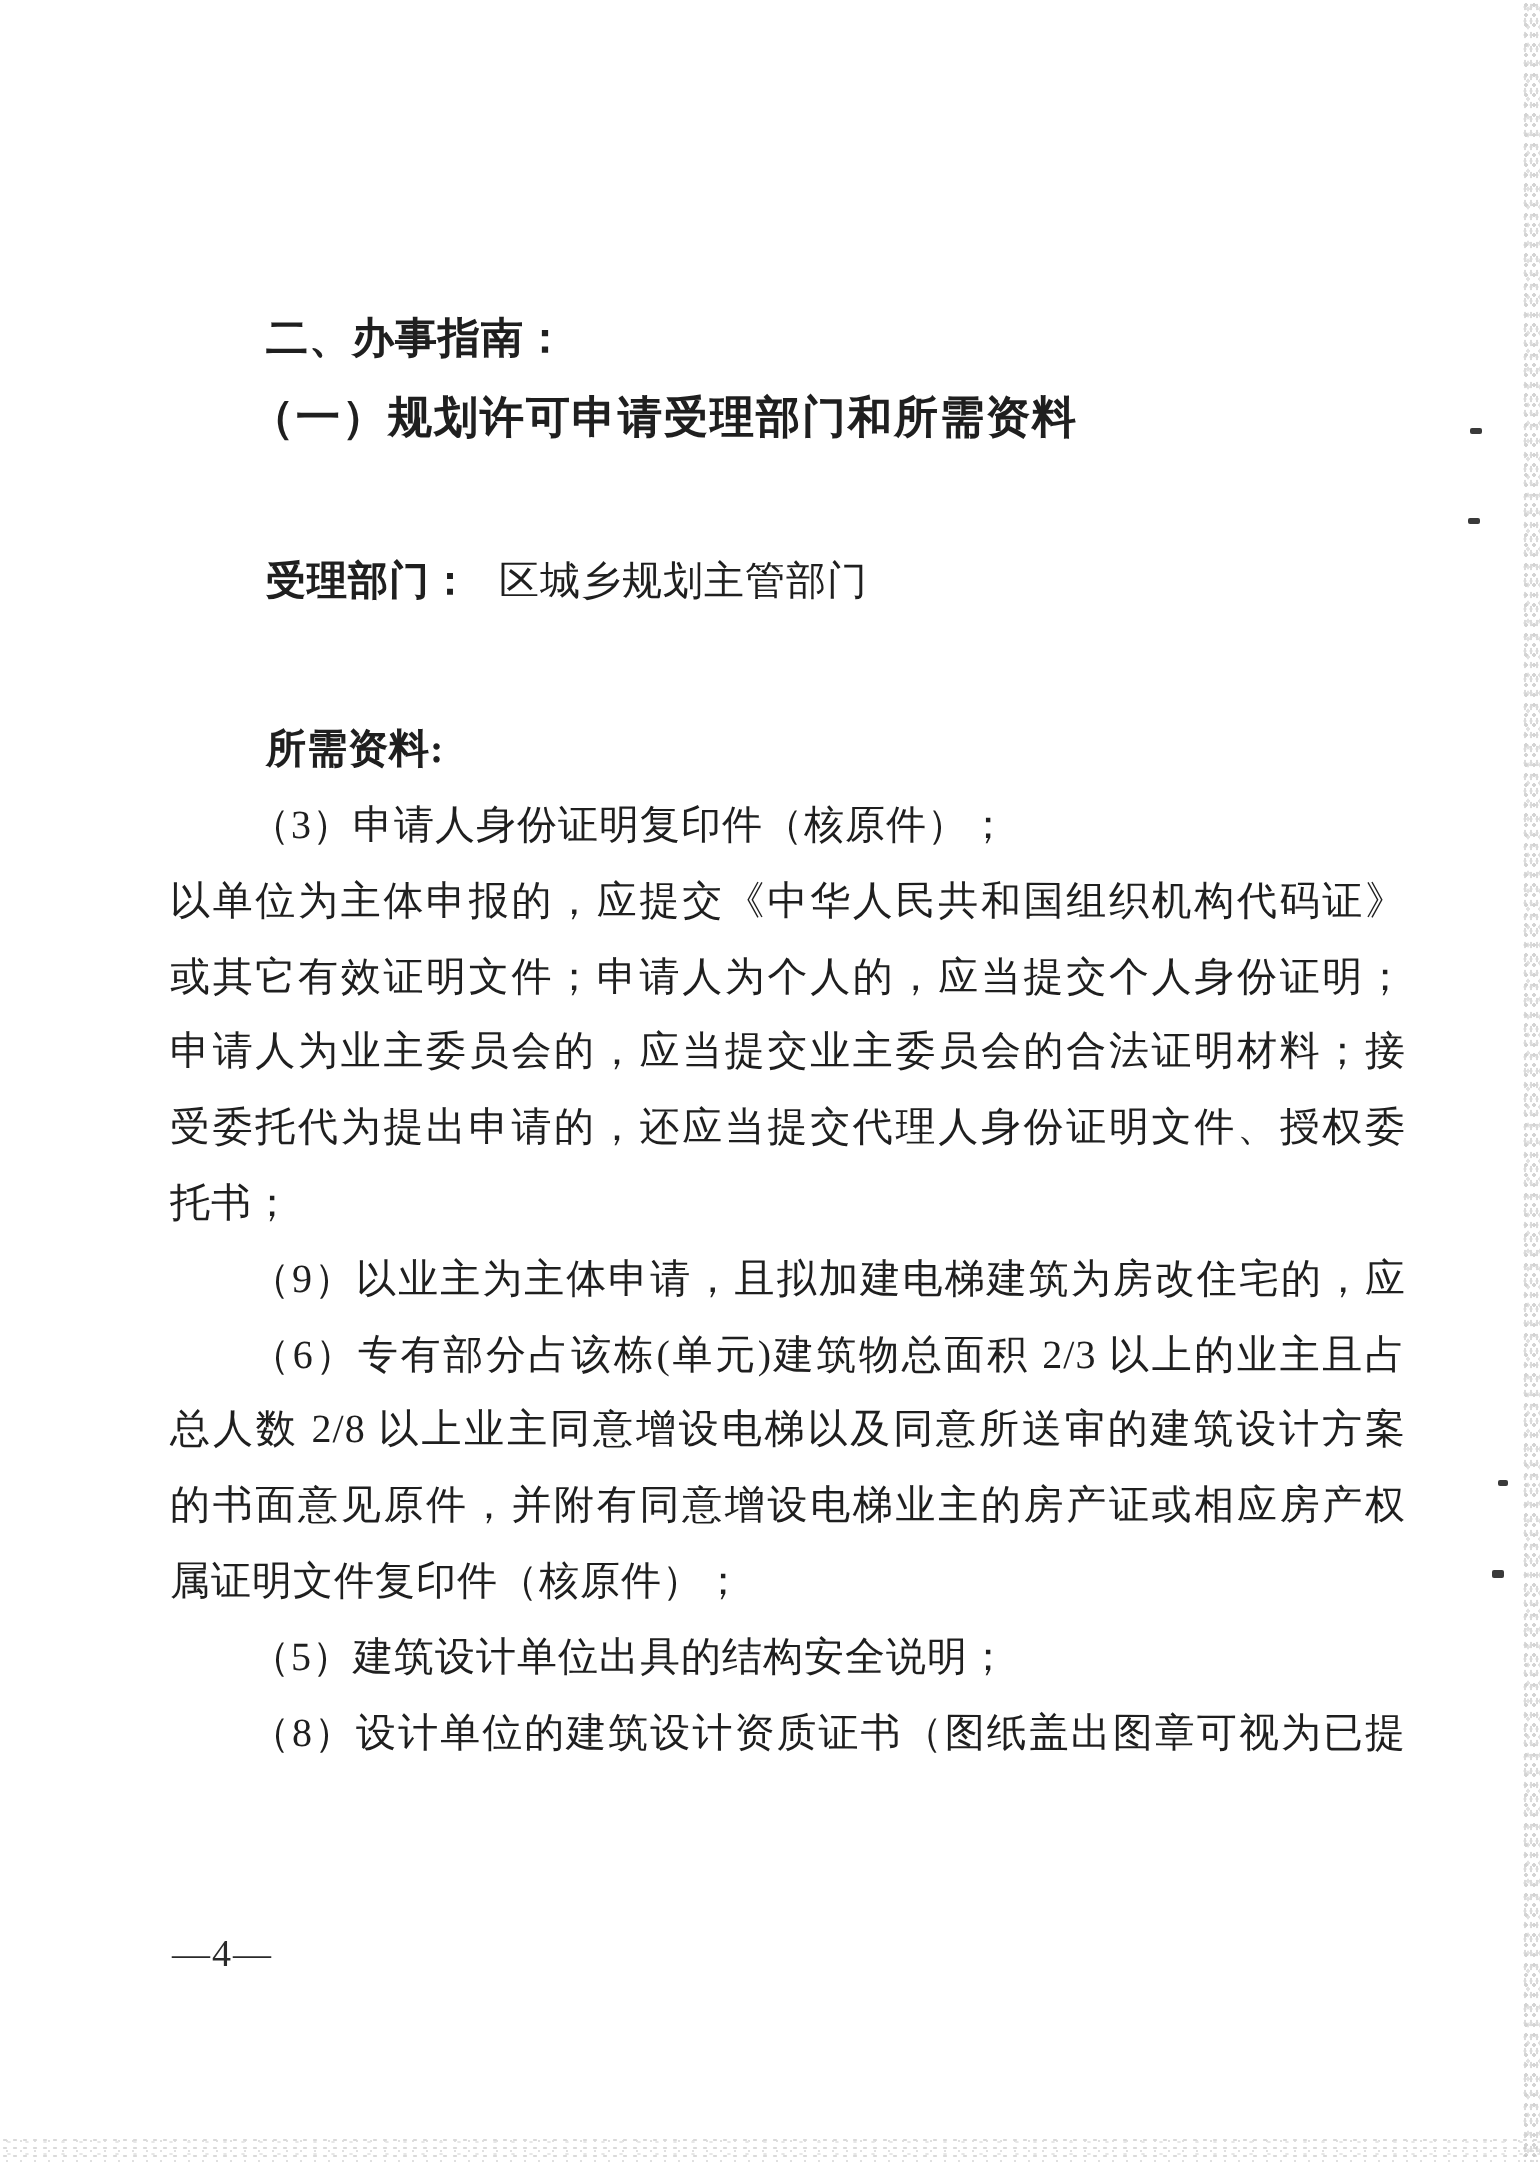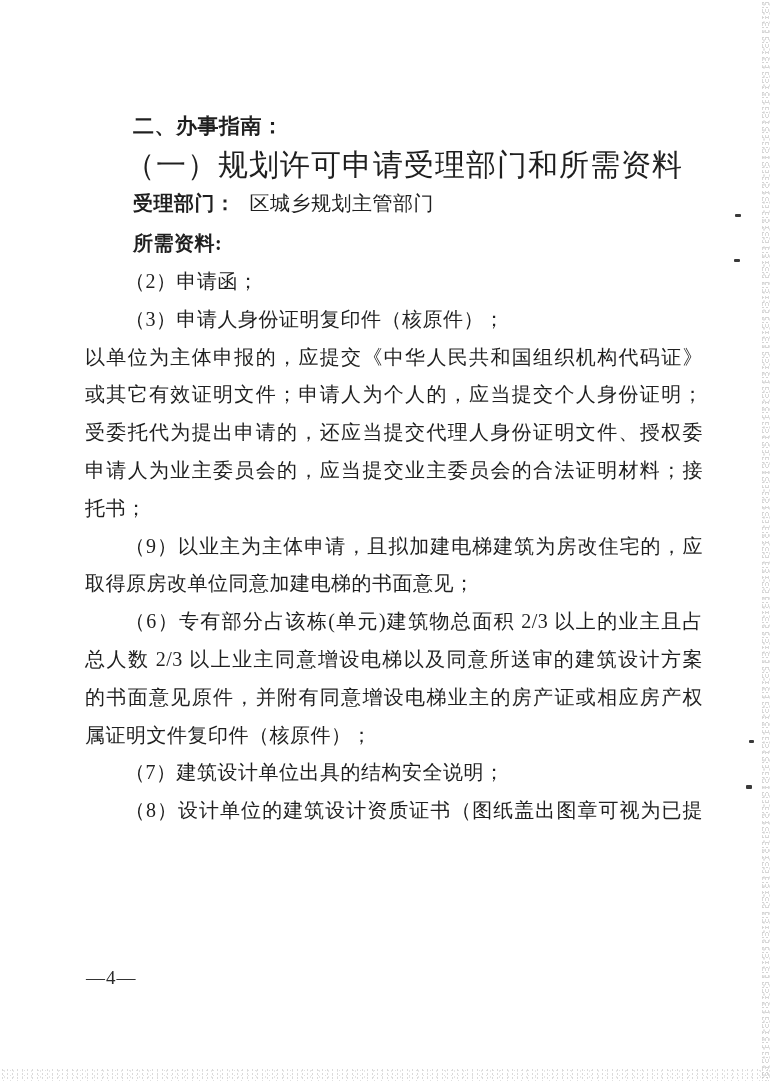--- a/index.html
+++ b/index.html
@@ -25,30 +25,30 @@
     letter-spacing: 0.5px;
   }
   .hline { line-height: 39px; }
   .gap-after { margin-bottom: 6px; }
   .h-hei {
     font-family: "Liberation Sans", "DejaVu Sans", sans-serif;
     font-weight: bold;
     font-size: 21px;
   }
   .h-kai {
-    font-weight: normal;
-    font-size: 30px;
+    font-weight: bold;
+    font-size: 22px;
     letter-spacing: 1px;
   }
   .h-num {
     font-weight: bold;
     font-size: 21px;
   }
   .bold { font-weight: bold; }
-  .ind { padding-left: 48px; }
+  .ind { padding-left: 48px; margin-top: 44px; }
   .ind-paren { padding-left: 40px; }
   .fill {
     white-space: normal;
     text-align: justify;
     text-align-last: justify;
   }
   .label-value { margin-left: 14px; font-weight: normal; font-family: Liberation Mono, monospace; }
   .page-number {
     position: absolute;
     left: 86px;
@@ -102,39 +102,37 @@
 
     <div class="line hline h-kai ind-paren">（一）规划许可申请受理部门和所需资料</div>
 
     <div class="line hline ind">
       <span class="bold">受理部门：</span><span class="label-value">区城乡规划主管部门</span>
     </div>
 
     <div class="line hline bold ind">所需资料:</div>
 
 
-    <div class="line ind-paren">（2）申请函；</div>
     <div class="line ind-paren">（3）申请人身份证明复印件（核原件）；</div>
 
     <div class="line fill">以单位为主体申报的，应提交《中华人民共和国组织机构代码证》</div>
     <div class="line fill">或其它有效证明文件；申请人为个人的，应当提交个人身份证明；</div>
+    <div class="line fill">申请人为业主委员会的，应当提交业主委员会的合法证明材料；接</div>
     <div class="line fill">受委托代为提出申请的，还应当提交代理人身份证明文件、授权委</div>
-    <div class="line fill">申请人为业主委员会的，应当提交业主委员会的合法证明材料；接</div>
     <div class="line">托书；</div>
 
 
     <div class="line ind-paren fill">（9）以业主为主体申请，且拟加建电梯建筑为房改住宅的，应</div>
-    <div class="line">取得原房改单位同意加建电梯的书面意见；</div>
 
     <div class="line ind-paren fill">（6）专有部分占该栋(单元)建筑物总面积 2/3 以上的业主且占</div>
-    <div class="line fill">总人数 2/3 以上业主同意增设电梯以及同意所送审的建筑设计方案</div>
+    <div class="line fill">总人数 2/8 以上业主同意增设电梯以及同意所送审的建筑设计方案</div>
     <div class="line fill">的书面意见原件，并附有同意增设电梯业主的房产证或相应房产权</div>
     <div class="line">属证明文件复印件（核原件）；</div>
 
-    <div class="line ind-paren">（7）建筑设计单位出具的结构安全说明；</div>
+    <div class="line ind-paren">（5）建筑设计单位出具的结构安全说明；</div>
 
     <div class="line ind-paren fill">（8）设计单位的建筑设计资质证书（图纸盖出图章可视为已提</div>
 
   </div>
 
   <div class="page-number">—4—</div>
 
   <div class="noise-right"></div>
   <div class="noise-bottom"></div>
   <div class="speck s1"></div>

